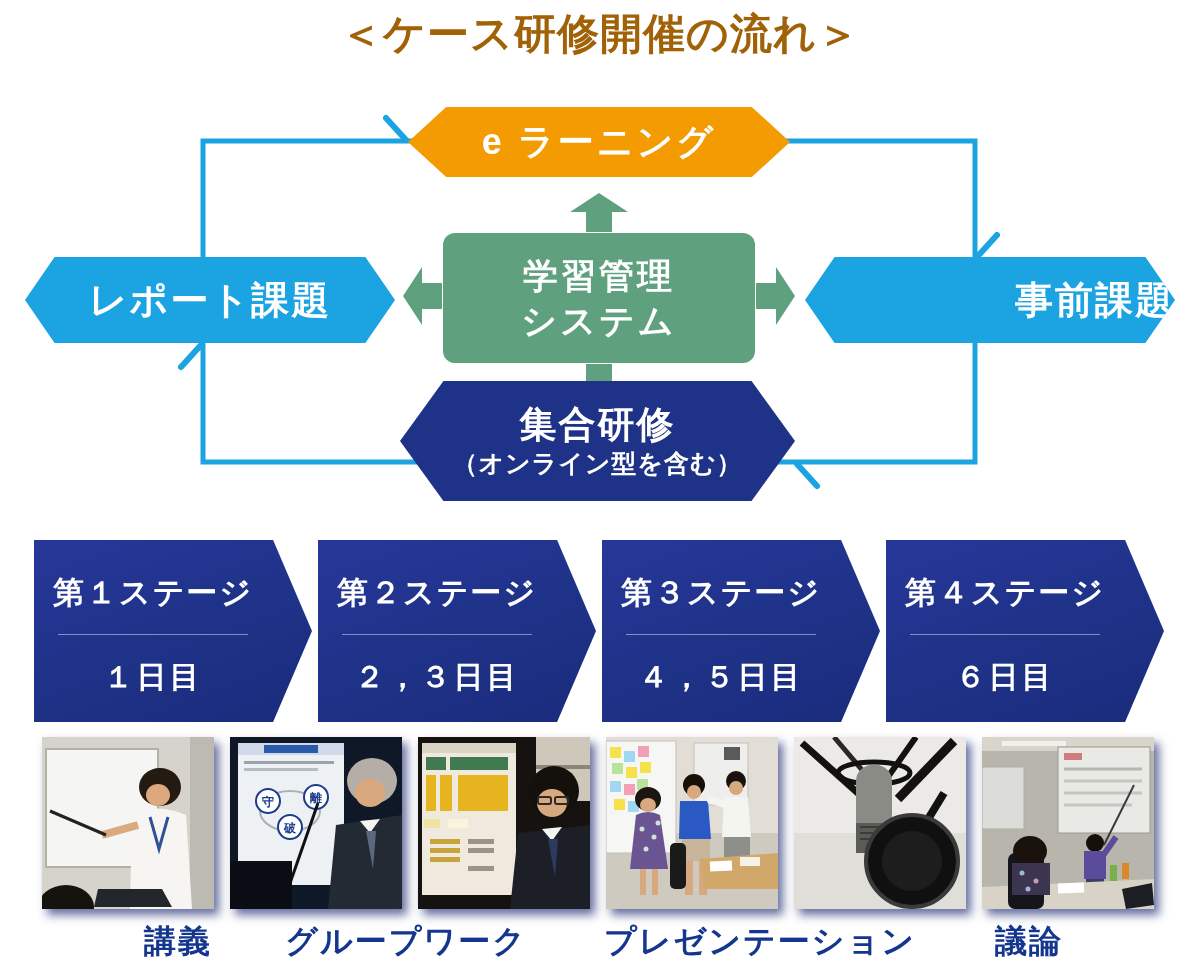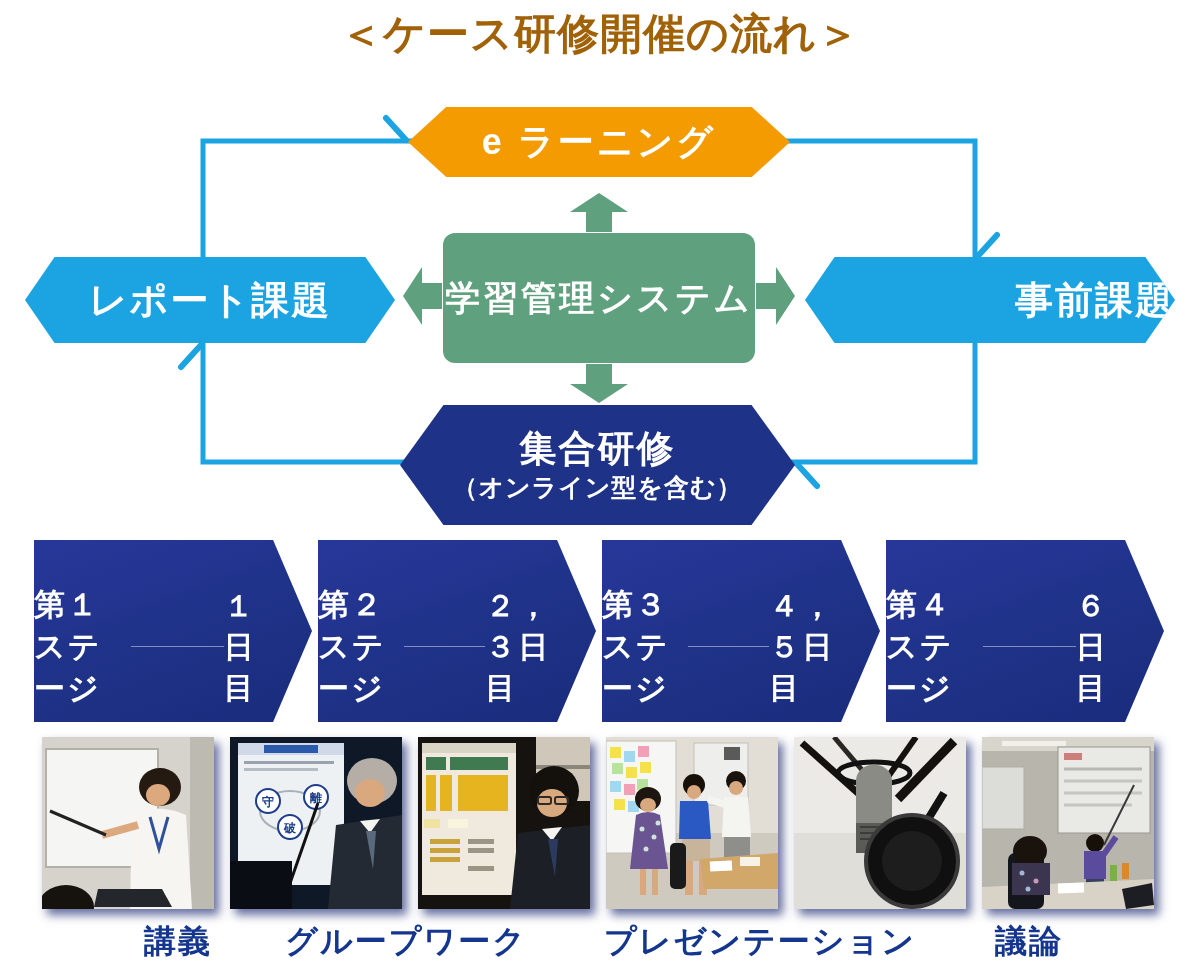--- a/index.html
+++ b/index.html
@@ -23,37 +23,37 @@
     font-size:36px;letter-spacing:3px;align-items:center;
   }
   .hex-blue{
     width:370px;height:86px;background:#1ba3e2;
     clip-path:polygon(8% 0,92% 0,100% 50%,92% 100%,8% 100%,0 50%);
     font-size:38px;letter-spacing:2px;
   }
   .hex-report{left:25px;top:257px;}
   .hex-advance{left:805px;top:257px;justify-content:flex-end;}
   .hex-navy{
-    left:400px;top:405px;width:395px;height:120px;background:#1e3287;
+    left:400px;top:381px;width:395px;height:120px;background:#1e3287;
     clip-path:polygon(11% 0,89% 0,100% 50%,89% 100%,11% 100%,0 50%);
     flex-direction:column;line-height:1.15;
   }
   .hex-navy .l1{font-size:37px;letter-spacing:2px;}
   .hex-navy .l2{font-size:25px;letter-spacing:1px;margin-top:2px;}
   .lms-box{
     left:443px;top:233px;width:312px;height:130px;background:#5fa07e;border-radius:12px;
-    z-index:2;display:flex;flex-direction:row;align-items:center;justify-content:center;
+    z-index:2;display:flex;flex-direction:column;align-items:center;justify-content:center;
     color:#fff;font-weight:bold;font-size:35px;line-height:1.3;letter-spacing:3px;
   }
   
   .stage{
     top:540px;width:278px;height:182px;z-index:2;
     background:linear-gradient(160deg,#27379a 0%,#1e3287 55%,#1a2b7c 100%);
     clip-path:polygon(0 0,86% 0,100% 50%,86% 100%,0 100%);
-    display:flex;flex-direction:row;align-items:center;
+    display:flex;flex-direction:column;align-items:center;
     color:#fff;font-weight:bold;box-sizing:border-box;padding:32px 40px 0 0;
   }
   .stage .name{font-size:31px;letter-spacing:2px;}
   .stage .rule{width:190px;height:1px;background:rgba(255,255,255,0.45);margin:20px 0 22px 0;}
   .stage .days{font-size:30px;letter-spacing:3px;}
   .s1{left:34px;} .s2{left:318px;} .s3{left:602px;} .s4{left:886px;}
   
   .photo{
     top:737px;width:172px;height:172px;z-index:2;background:#ddd;
     box-shadow:5px 6px 9px rgba(38,50,120,0.7);

